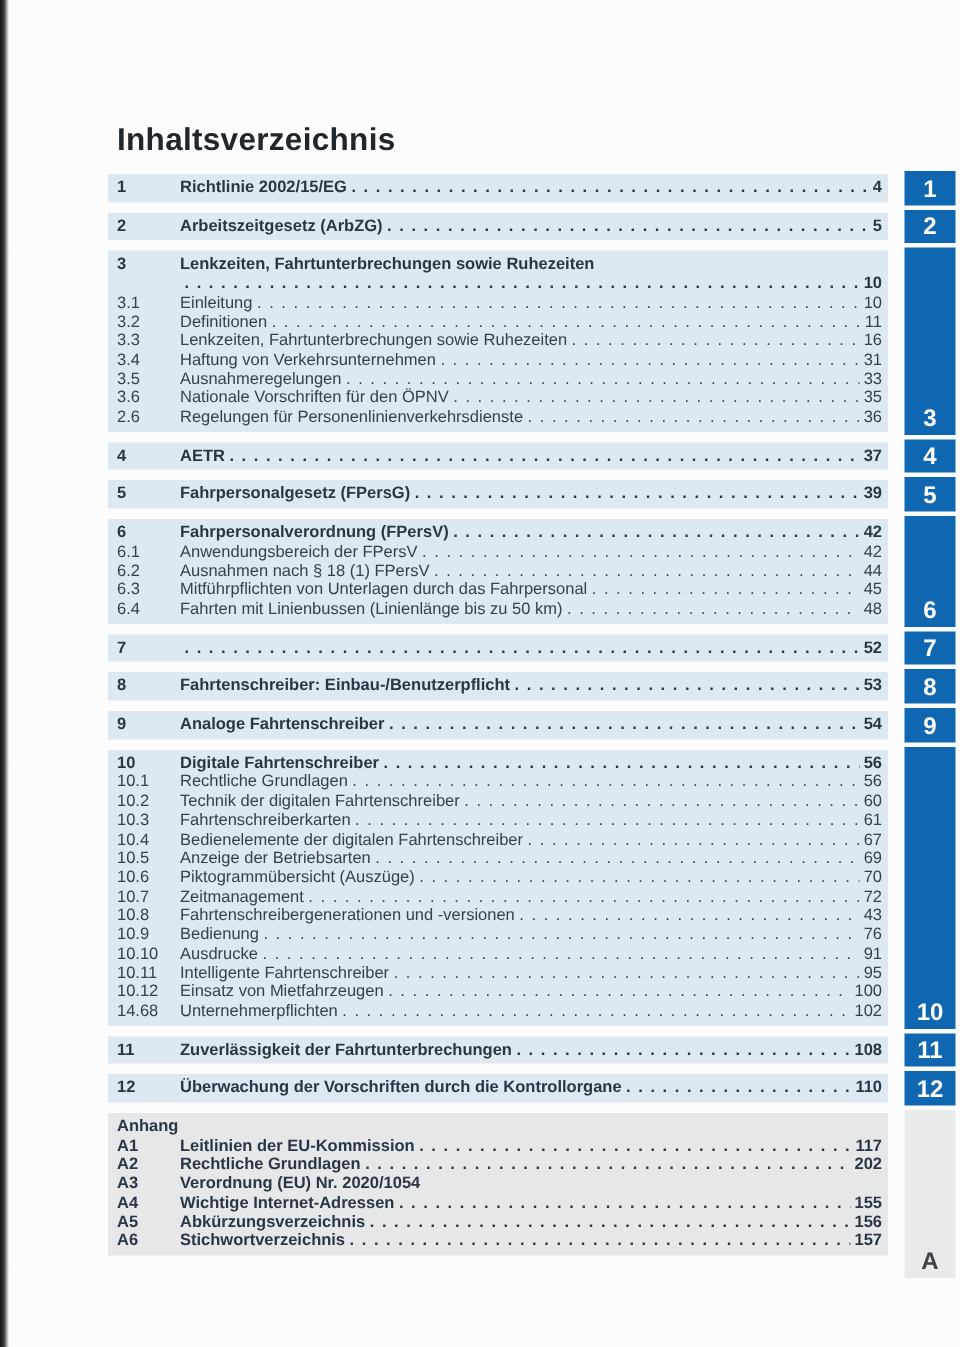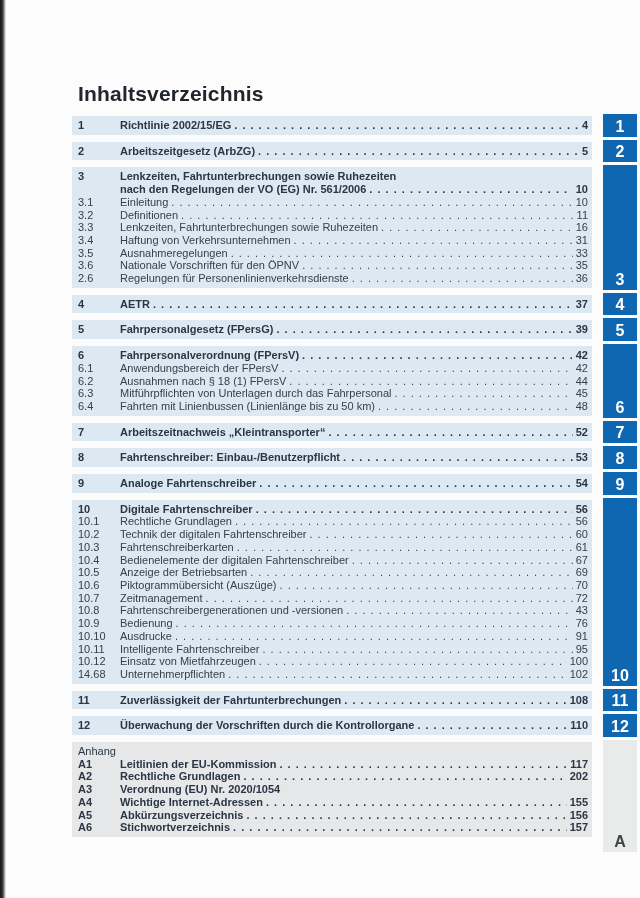--- a/index.html
+++ b/index.html
@@ -16,21 +16,21 @@
   }
   .band{margin-bottom:7px;padding:3px 4px 3px 6px;background:#dce8f2;}
   .band.gray{background:#e5e7e8;}
   .row{display:flex;align-items:baseline;font-size:11px;line-height:12.7px;color:#384049;}
   .row.bold{font-weight:bold;color:#2b3644;}
   .num{flex:0 0 42px;}
   .ttl{white-space:nowrap;}
   .leader{flex:1 1 auto;overflow:hidden;white-space:nowrap;margin:0 3px;}
   .leader::after{content:". . . . . . . . . . . . . . . . . . . . . . . . . . . . . . . . . . . . . . . . . . . . . . . . . . . . . . . . . . . . . . . . . . . . . . . .";letter-spacing:1px;}
   .pg{flex:0 0 auto;text-align:right;}
-  .hdr{font-size:11px;line-height:12.7px;font-weight:normal;color:#2b3644;}
+  .hdr{font-size:11px;line-height:12.7px;font-weight:bold;color:#2b3644;}
   .tabs-col{position:absolute;left:603px;top:0;width:34px;height:100%;}
   .tab{position:absolute;left:0;width:34px;background:#0f67b1;}
   .tab.gray{background:#e9eaea;}
   .tab .tab-label{
     position:absolute;bottom:1px;left:0;width:100%;text-align:center;
     font-size:16px;font-weight:bold;color:#ffffff;line-height:19px;
   }
   .tab.gray .tab-label{color:#3c4247;}
 </style>
 </head>
@@ -58,21 +58,20 @@
             <span class="pg">5</span>
           </div>
         </div>
         <div class="band" id="sec-2">
           <div class="row bold">
             <span class="num">3</span>
             <span class="ttl">Lenkzeiten, Fahrtunterbrechungen sowie Ruhezeiten</span>
           </div>
           <div class="row bold">
             <span class="num"></span>
-            <span class="ttl">nach den Regelungen der VO (EG) Nr. 561/2006</span>
             <span class="leader"></span>
             <span class="pg">10</span>
           </div>
           <div class="row">
             <span class="num">3.1</span>
             <span class="ttl">Einleitung</span>
             <span class="leader"></span>
             <span class="pg">10</span>
           </div>
           <div class="row">
@@ -156,21 +155,20 @@
           <div class="row">
             <span class="num">6.4</span>
             <span class="ttl">Fahrten mit Linienbussen (Linienlänge bis zu 50 km)</span>
             <span class="leader"></span>
             <span class="pg">48</span>
           </div>
         </div>
         <div class="band" id="sec-6">
           <div class="row bold">
             <span class="num">7</span>
-            <span class="ttl">Arbeitszeitnachweis „Kleintransporter“</span>
             <span class="leader"></span>
             <span class="pg">52</span>
           </div>
         </div>
         <div class="band" id="sec-7">
           <div class="row bold">
             <span class="num">8</span>
             <span class="ttl">Fahrtenschreiber: Einbau-/Benutzerpflicht</span>
             <span class="leader"></span>
             <span class="pg">53</span>

